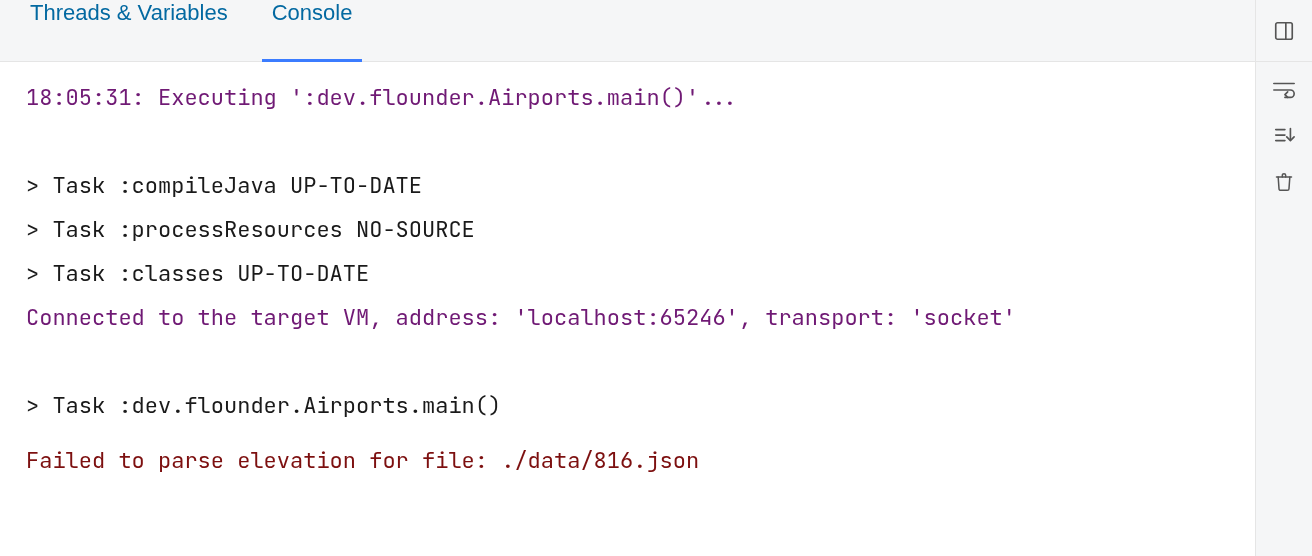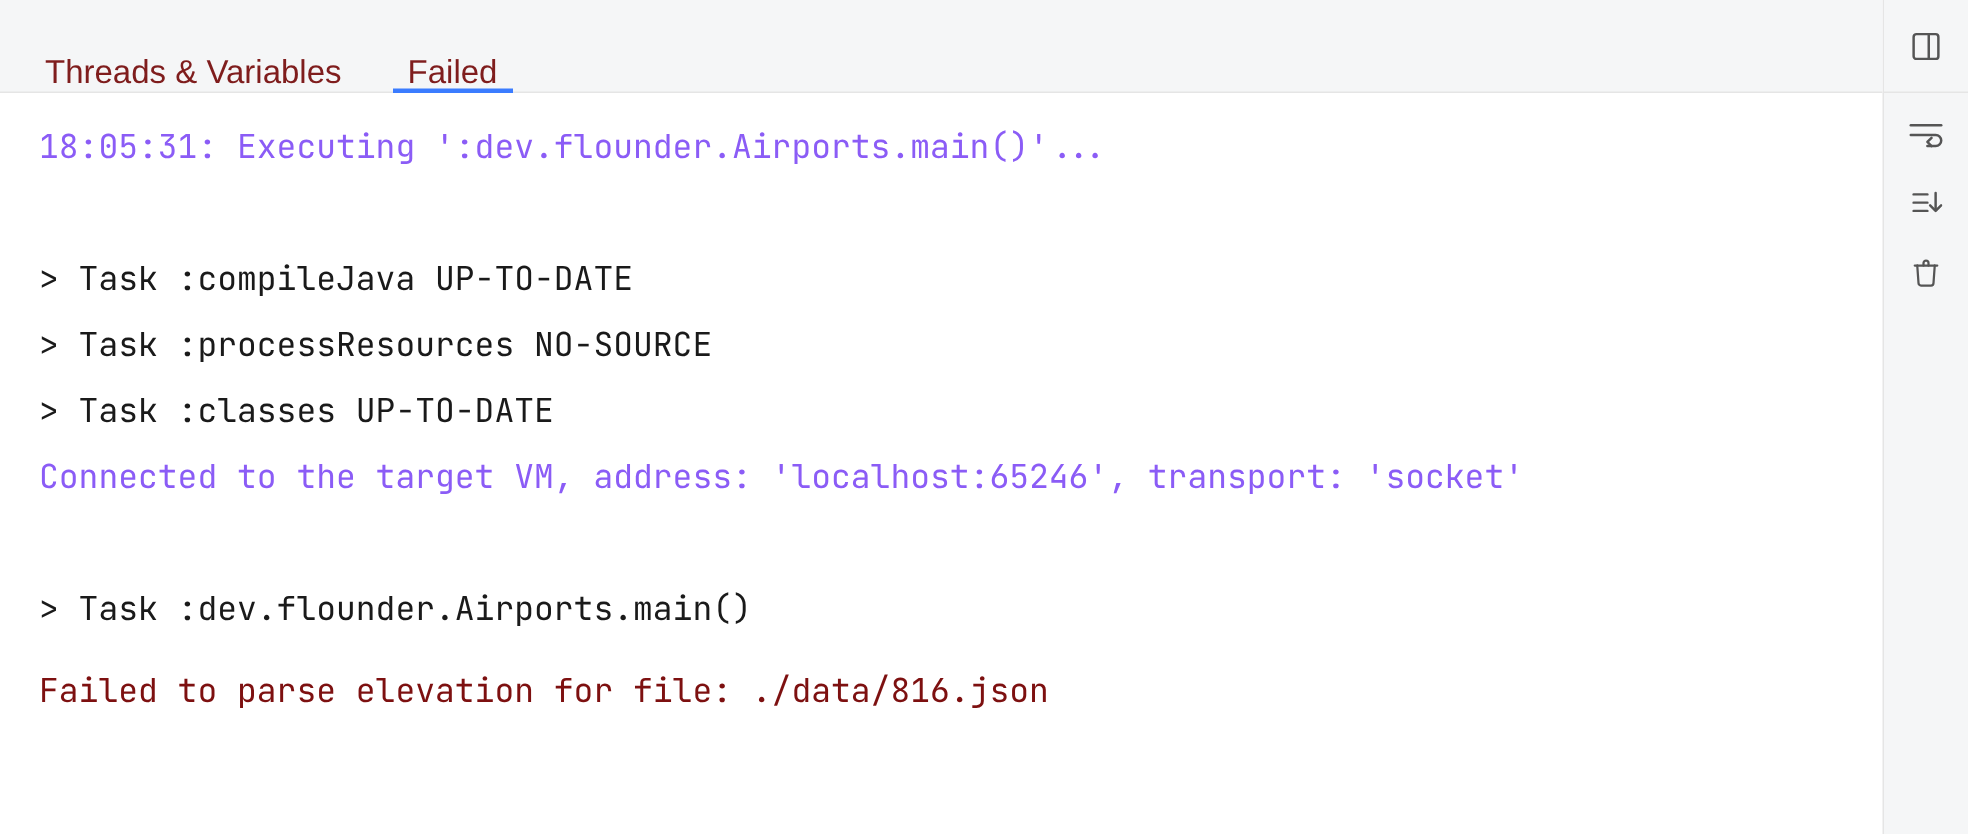--- a/index.html
+++ b/index.html
@@ -24,24 +24,24 @@
   .tabs-bar {
     display: flex;
     align-items: stretch;
     height: 62px;
     background: #f5f6f7;
     border-bottom: 1px solid #e5e5e5;
     padding: 0 8px;
   }
   .tab {
     display: flex;
-    align-items: flex-end;
+    align-items: flex-start;
     padding: 0 22px;
     font-size: 22px;
-    color: #7f1d1d;
+    color: #0369a1;
     cursor: pointer;
     position: relative;
   }
   .tab.active::after {
     content: "";
     position: absolute;
     left: 12px; right: 12px; bottom: -1px;
     height: 3px;
     background: #3b7cff;
   }
@@ -50,21 +50,21 @@
     flex: 1;
     padding: 14px 20px 10px 26px;
     font-family: "JetBrains Mono", Menlo, Consolas, "Courier New", monospace;
     font-size: 22px;
     line-height: 44px;
     white-space: pre;
     color: #1a1a1a;
     overflow: auto;
   }
   .line { display: block; }
-  .dark-blue { color: #8b5cf6; }
+  .dark-blue { color: #701a75; }
   .dark-red { color: #7d1010; margin-top: 11px; }
   
   .right-rail {
     background: #f5f6f7;
     display: flex;
     flex-direction: column;
     align-items: center;
     gap: 10px;
   }
   .rail-top-tab {
@@ -87,21 +87,21 @@
 </head>
 <body>
 
 <div class="root">
   <div class="main">
     <div class="tabs-bar">
       <div class="tab">
         <span>Threads &amp; Variables</span>
       </div>
       <div class="tab active">
-        <span>Failed</span>
+        <span>Console</span>
       </div>
     </div>
     <div class="console" id="console"><span class="line dark-blue">18:05:31: Executing ':dev.flounder.Airports.main()'...</span><span class="line ">&nbsp;</span><span class="line ">&gt; Task :compileJava UP-TO-DATE</span><span class="line ">&gt; Task :processResources NO-SOURCE</span><span class="line ">&gt; Task :classes UP-TO-DATE</span><span class="line dark-blue">Connected to the target VM, address: 'localhost:65246', transport: 'socket'</span><span class="line ">&nbsp;</span><span class="line ">&gt; Task :dev.flounder.Airports.main()</span><span class="line dark-red">Failed to parse elevation for file: ./data/816.json</span></div>
   </div>
 
   <div class="right-rail">
     <div class="rail-top-tab">
       <div class="icon-btn">
         <span>
           <svg width="22" height="22" viewBox="0 0 24 24" fill="none" stroke="currentColor" stroke-width="1.8">

